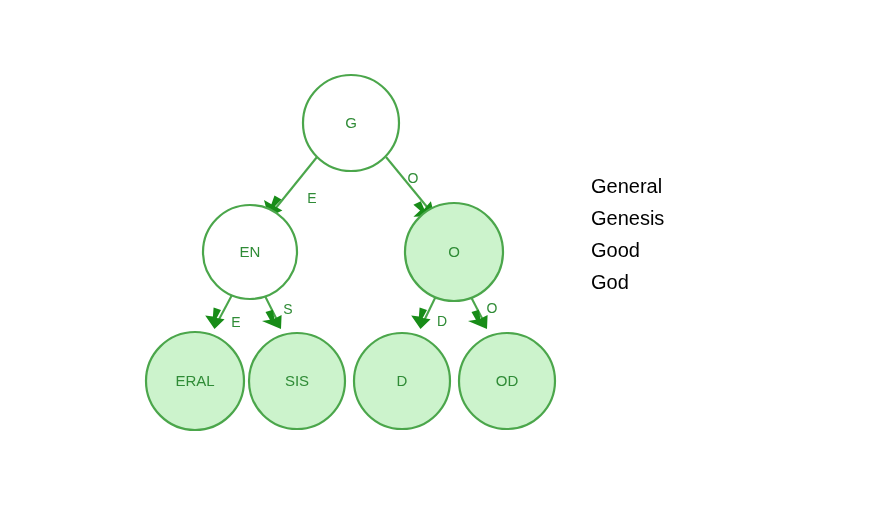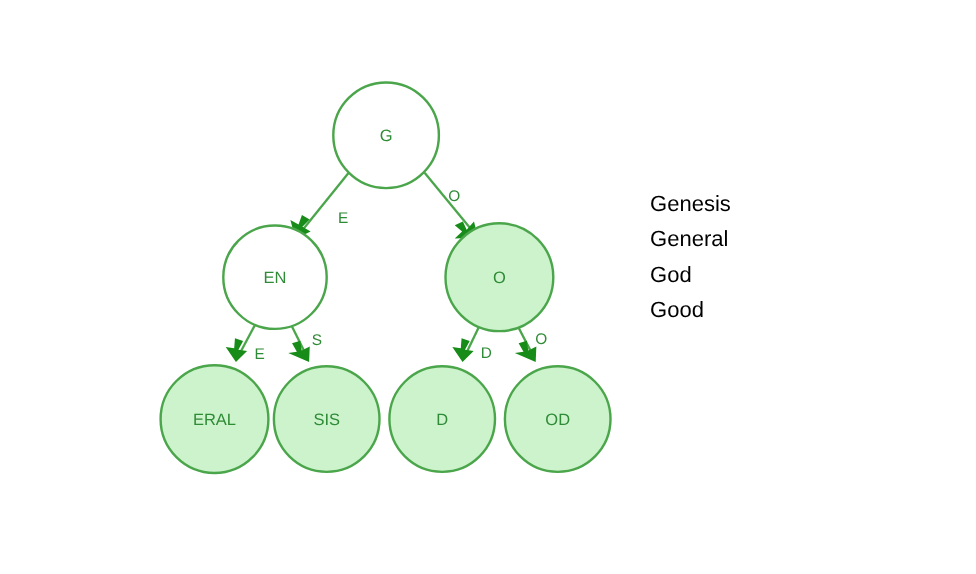--- a/index.html
+++ b/index.html
@@ -156,19 +156,19 @@
 
       <g>
         <circle class="node-circle fill-green" cx="507" cy="381" r="48"></circle>
         <text class="node-label" x="507" y="382">OD</text>
       </g>
 
     </g>
   </svg>
 
   <div id="word-list">
+    <div class="word-item">General</div>
     <div class="word-item">Genesis</div>
-    <div class="word-item">General</div>
+    <div class="word-item">Good</div>
     <div class="word-item">God</div>
-    <div class="word-item">Good</div>
   </div>
 
 </div>
 
 </body></html>

